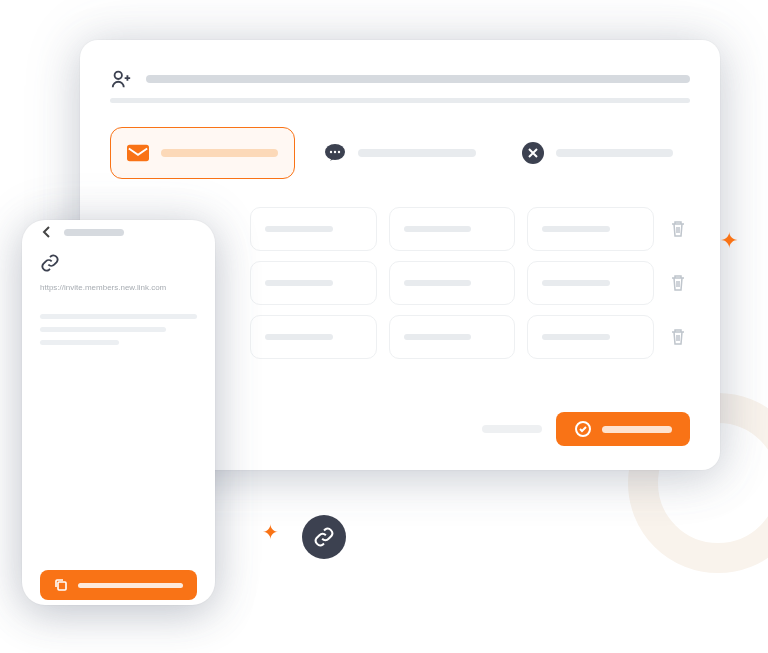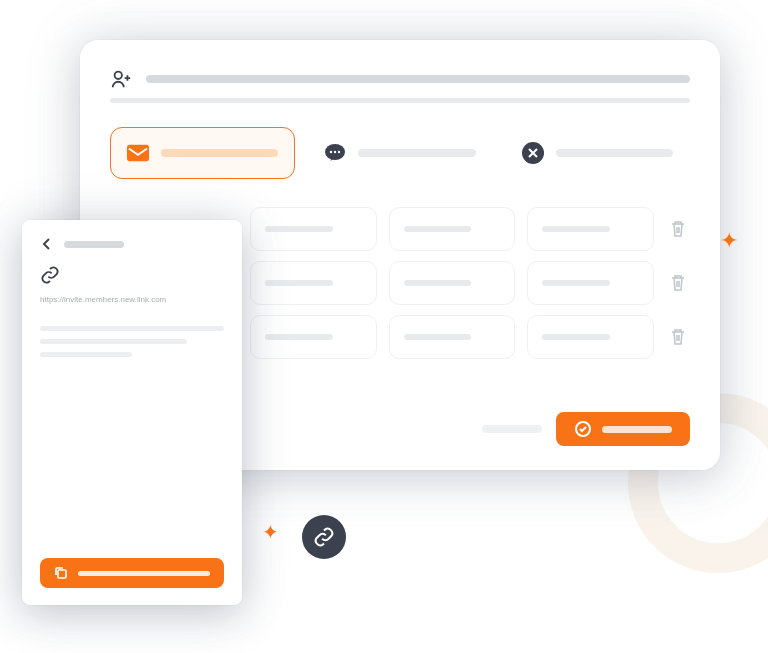--- a/index.html
+++ b/index.html
@@ -15,21 +15,21 @@
 .tab-line{flex:1;height:8px;background:#e8ebee;border-radius:4px}
 .tab.active .tab-line{background:#fcd9b8}
 .grid{display:grid;grid-template-columns:1fr 1fr 1fr 24px;gap:10px 12px;margin-top:28px;margin-left:140px}
 .cell{height:44px;border:1px solid #eef0f2;border-radius:10px;display:flex;align-items:center;padding:0 14px}
 .cell .skel{width:70%}
 .trash{display:flex;align-items:center;justify-content:center;color:#bfc5cc}
 .footer{position:absolute;bottom:24px;right:30px;display:flex;align-items:center;gap:14px}
 .footer-skel{width:60px;height:8px;background:#eef0f2;border-radius:4px}
 .btn-primary{background:#f97316;color:#fff;border-radius:8px;padding:10px 18px;display:flex;align-items:center;gap:10px;height:34px}
 .btn-primary .btn-line{width:70px;height:7px;background:rgba(255,255,255,0.8);border-radius:4px}
-.phone{position:absolute;left:22px;top:220px;width:220px;height:385px;background:#fff;border-radius:8px;box-shadow:0 0 0 1px rgba(0,0,0,0.02),0 10px 40px rgba(100,110,130,0.3),0 0 50px rgba(100,110,130,0.15);padding:17px 18px;display:flex;flex-direction:column}
+.phone{position:absolute;left:22px;top:220px;width:193px;height:385px;background:#fff;border-radius:23px;box-shadow:0 0 0 1px rgba(0,0,0,0.02),0 10px 40px rgba(100,110,130,0.3),0 0 50px rgba(100,110,130,0.15);padding:5px 18px;display:flex;flex-direction:column}
 .phone-top{display:flex;align-items:center;gap:10px;margin-bottom:14px}
 .arrow{width:14px;color:#444}
 .link-url{font-size:8px;color:#a8adb3;margin-top:10px;margin-bottom:14px}
 .phone-skel{width:100%;height:5px;background:#eceff2;border-radius:3px;margin-top:8px}
 .phone-btn{margin-top:auto;background:#f97316;border-radius:8px;height:30px;display:flex;align-items:center;gap:10px;padding:0 14px}
 .phone-btn .line{flex:1;height:5px;background:rgba(255,255,255,0.85);border-radius:3px}
 .badge-link{position:absolute;left:302px;top:515px;width:44px;height:44px;background:#3c4150;border-radius:50%;display:flex;align-items:center;justify-content:center;color:#fff}
 .star{position:absolute;color:#f97316}
 .star1{left:262px;top:520px;font-size:20px}
 .star2{left:720px;top:228px;font-size:22px}

